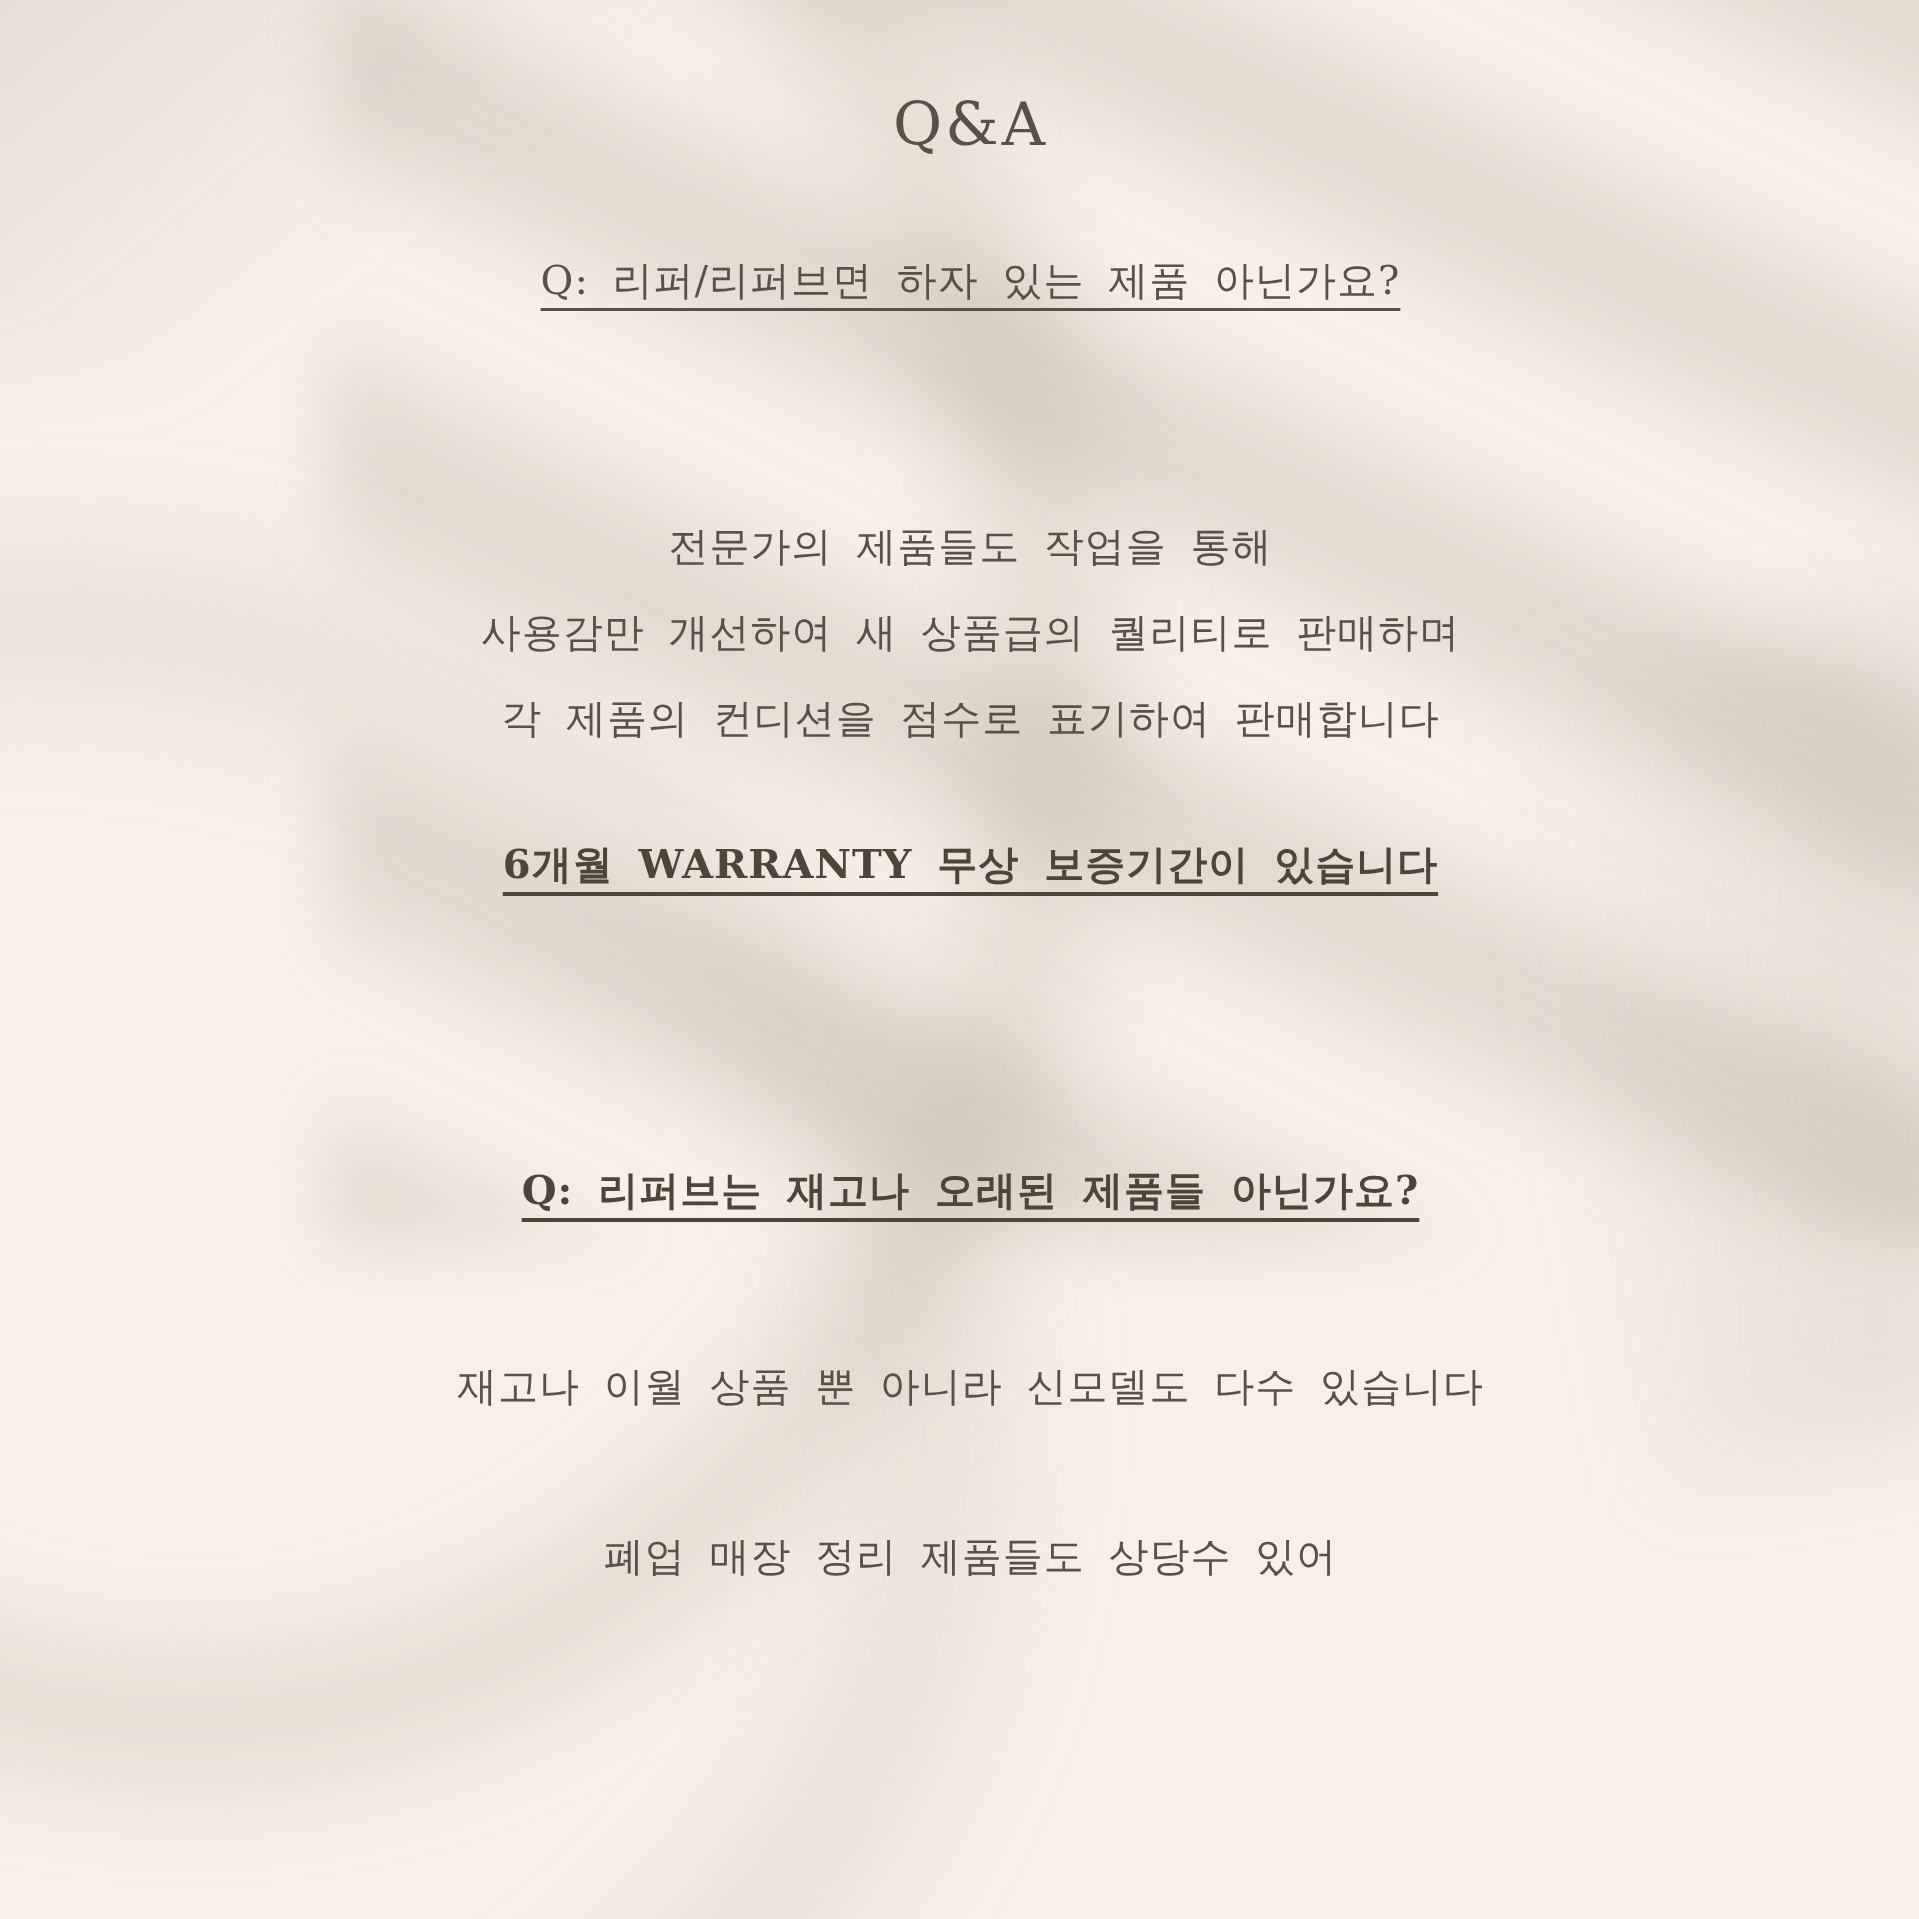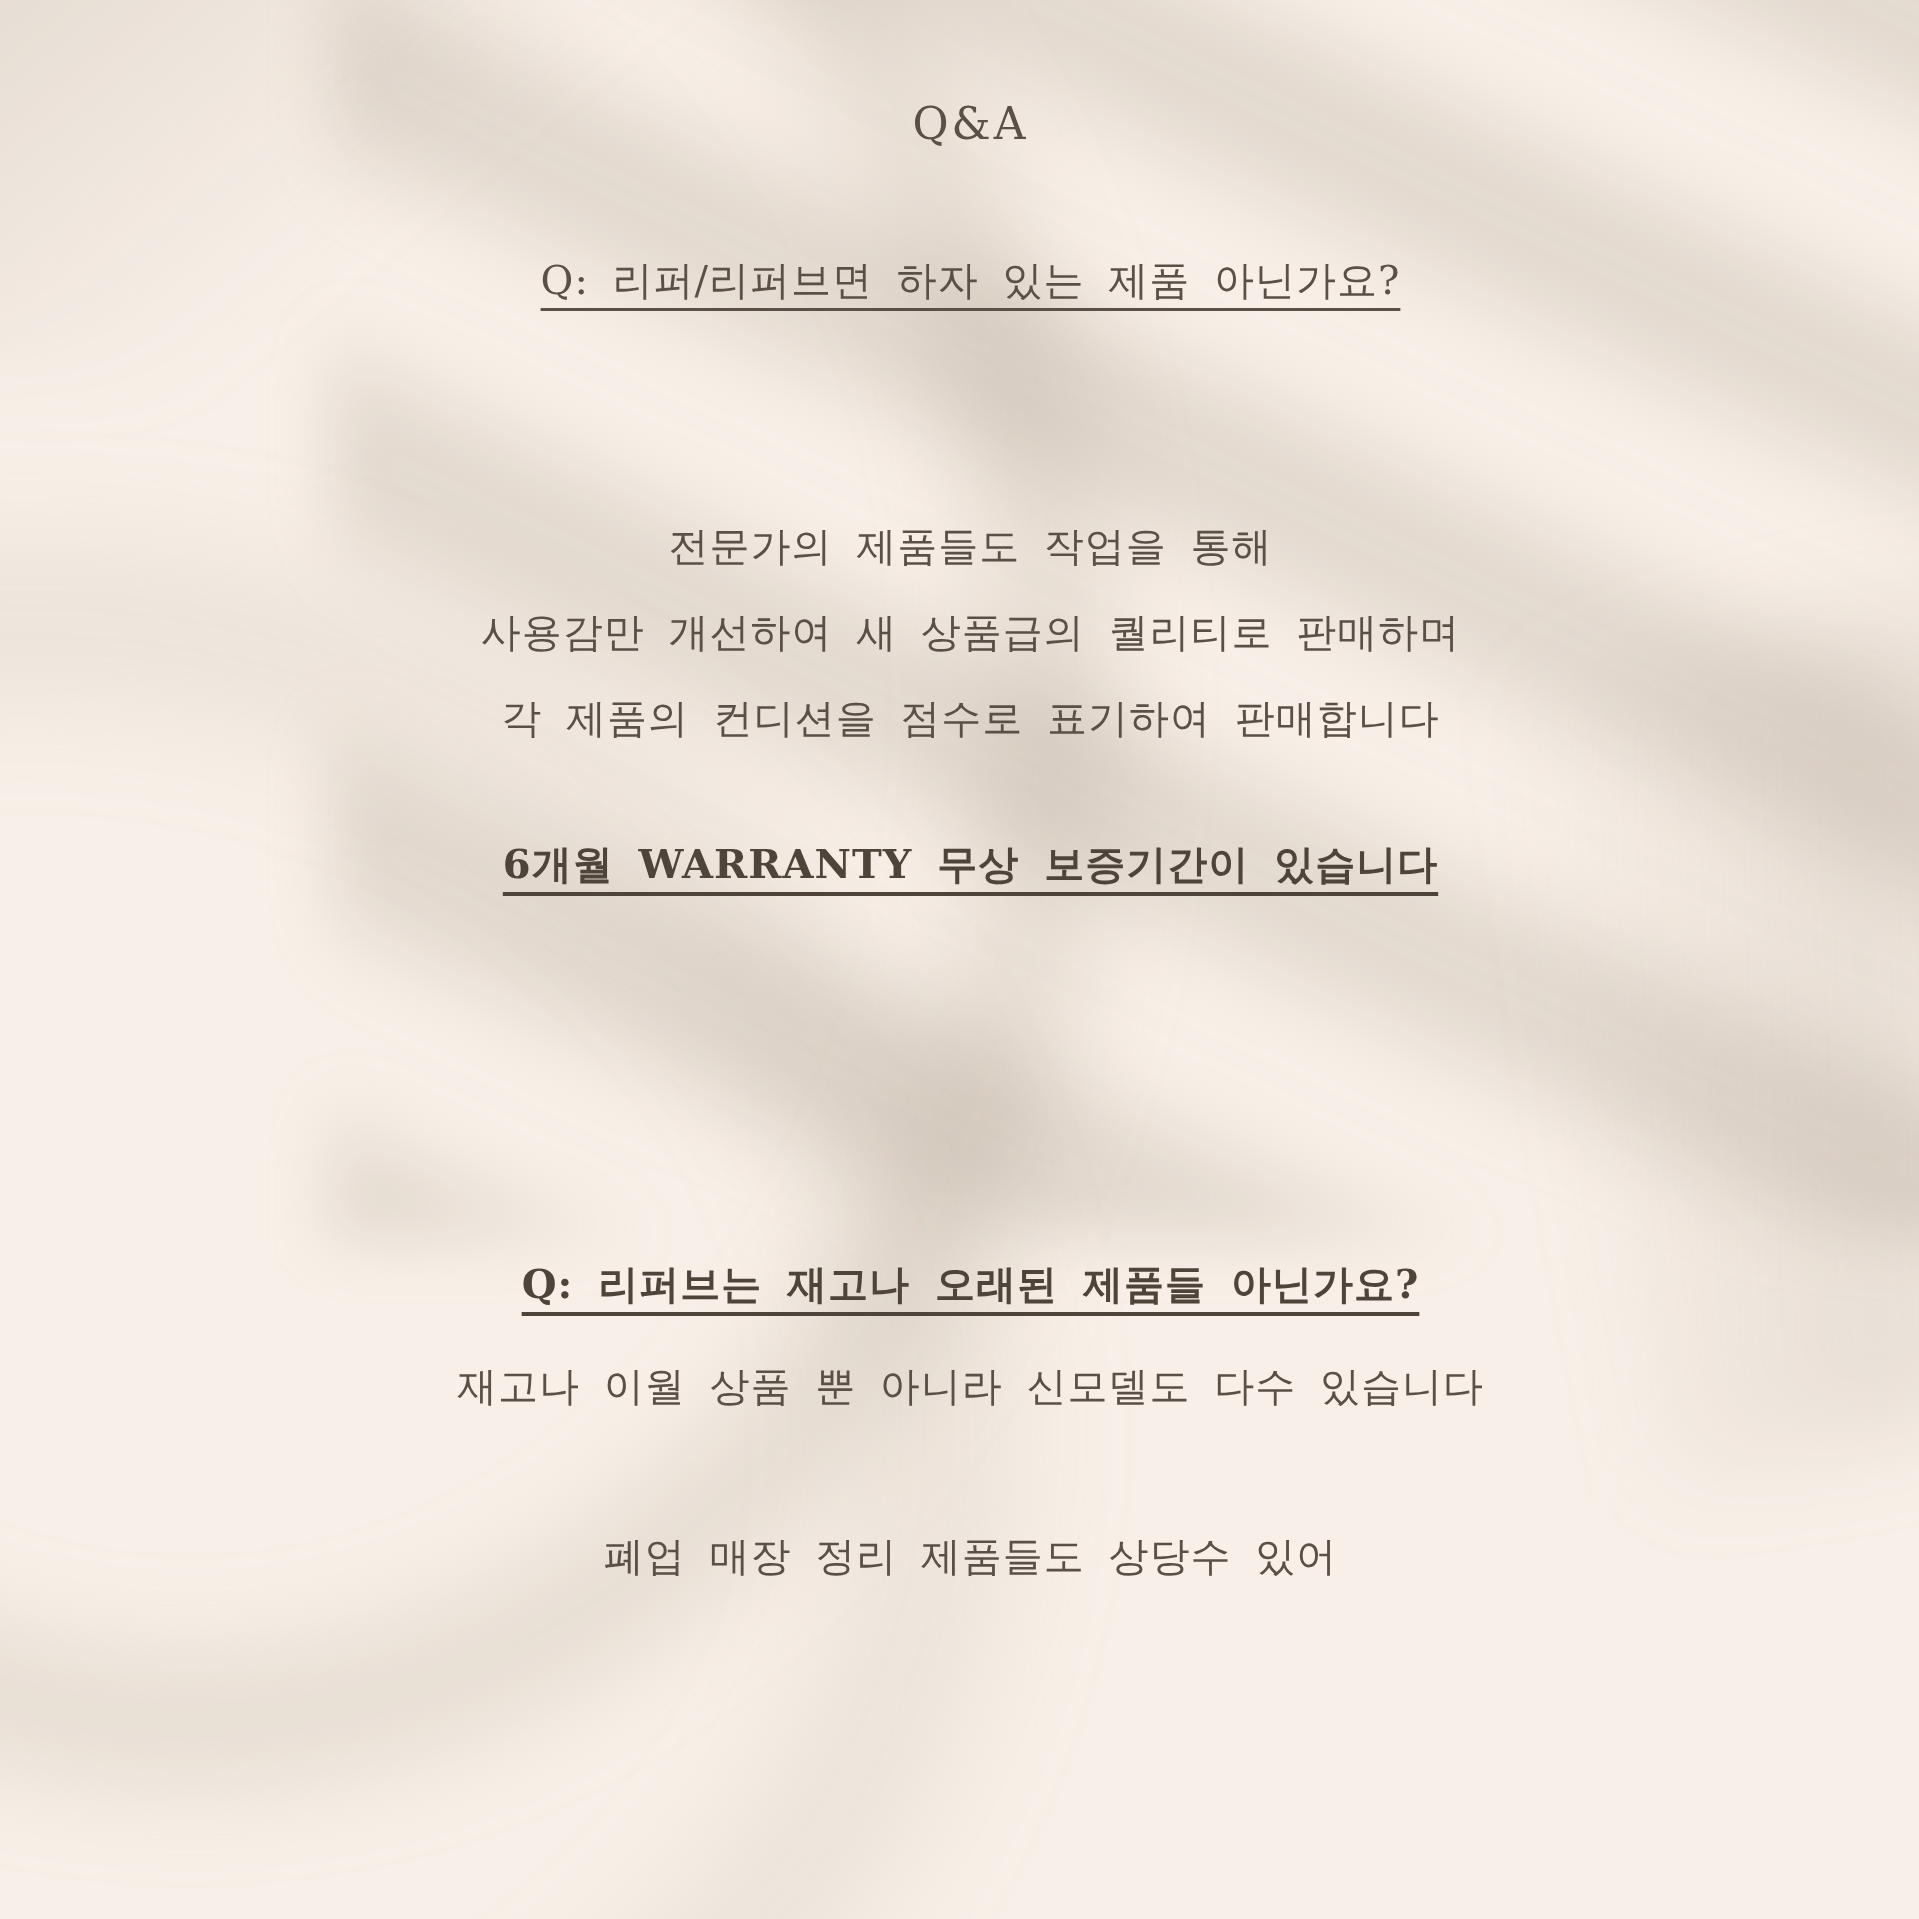--- a/index.html
+++ b/index.html
@@ -59,42 +59,42 @@
   .line{
     position:absolute;left:0;right:0;
     text-align:center;
     font-size:40px;
     line-height:1;
     letter-spacing:1px;
     word-spacing:10px;
     white-space:nowrap;
   }
   .title{
-    position:absolute;left:0;right:0;top:102px;
+    position:absolute;left:0;right:0;top:94px;
     text-align:center;
-    font-size:44px;font-weight:400;line-height:1;
+    font-size:60px;font-weight:400;line-height:1;
     letter-spacing:3px;
   }
   .underline{
     text-decoration-line:underline;
     text-decoration-thickness:3px;
     text-underline-offset:14px;
   }
   .strong{
     font-weight:700;
     color:var(--color-text-strong);
   }
   .strong.underline{text-decoration-thickness:4px;}
   .pos-q1{top:260px;}
   .pos-a1{top:448px;}
   .pos-a2{top:526px;}
   .pos-a3{top:612px;}
   .pos-a4{top:698px;}
   .pos-warranty{top:844px;}
-  .pos-q2{top:1264px;}
+  .pos-q2{top:1170px;}
   .pos-b1{top:1366px;}
   .pos-b2{top:1536px;}
   .pos-b3{top:1748px;}
 </style>
 </head>
 <body>
 
 <div class="canvas">
 
   <div class="shadows">

